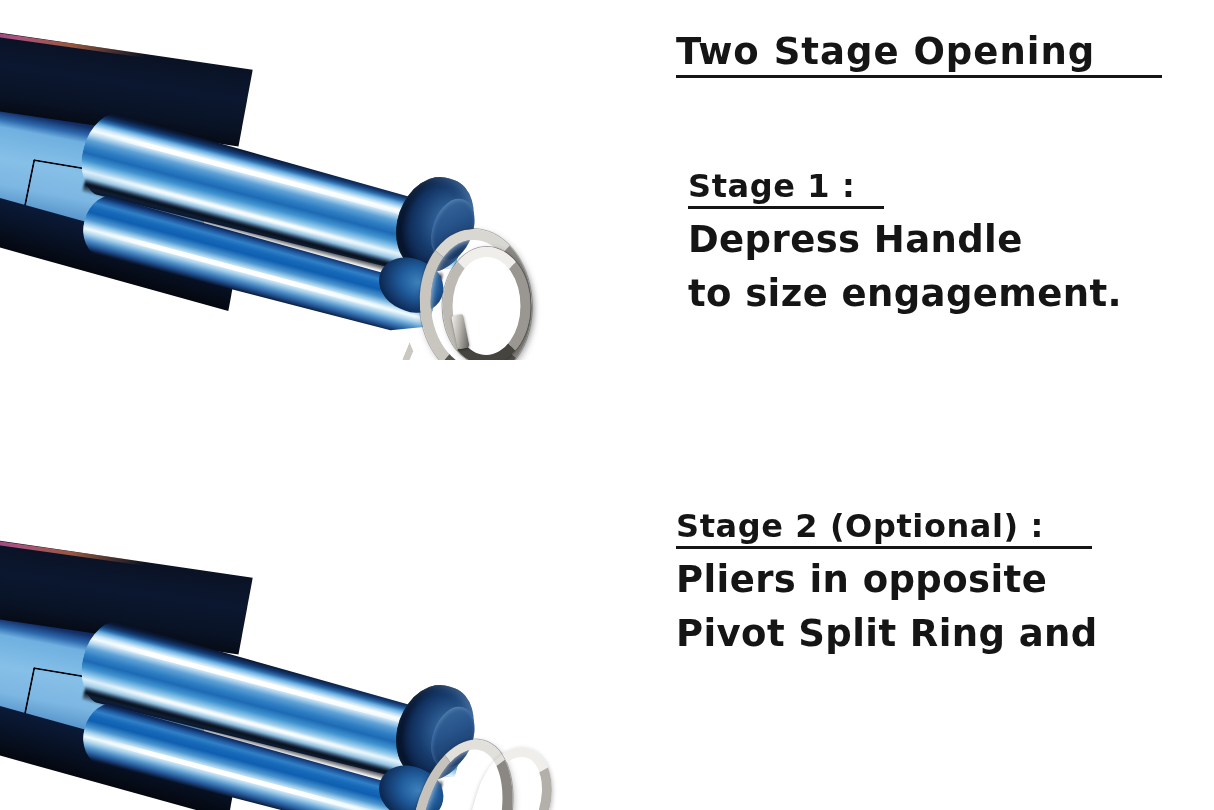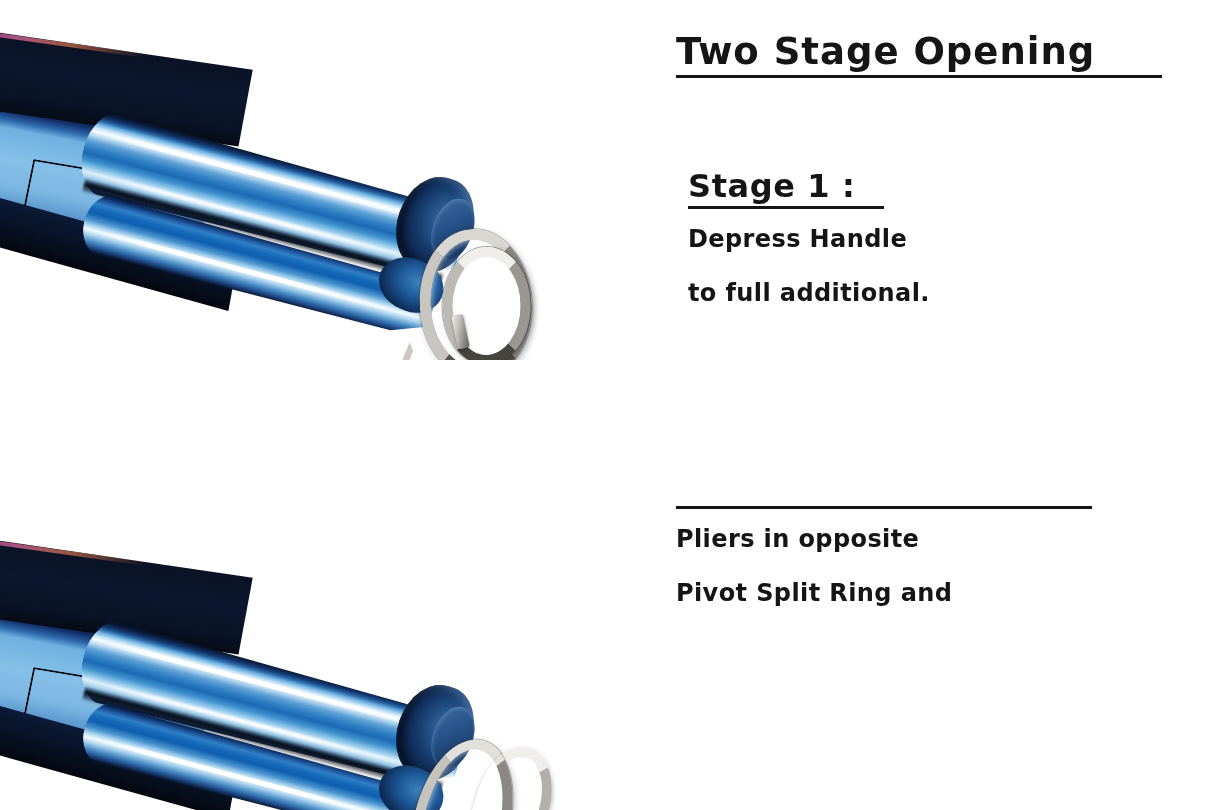--- a/index.html
+++ b/index.html
@@ -376,21 +376,21 @@
   .heading-rule {
     height: 2.5px;
     background: #151515;
     margin-top: 0px;
     margin-bottom: 6px;
   }
   #stage1-rule { width: 196px; }
   #stage2-rule { width: 416px; }
 
   .stage-line {
-    font-size: 24px;
+    font-size: 37px;
     line-height: 47px;
     letter-spacing: .4px;
     margin-top: 7px;
   }
 </style>
 </head>
 <body>
 
 <div class="page">
 
@@ -453,23 +453,24 @@
 
     <div id="title-block">
       <div class="techno" id="page-title">Two Stage Opening</div>
       <div id="title-rule"></div>
     </div>
 
     <div id="stage1-block">
       <div class="techno stage-heading">Stage 1 :</div>
       <div class="heading-rule" id="stage1-rule"></div>
       <div class="techno stage-line">Depress Handle</div>
-      <div class="techno stage-line">to full additional.</div>
+      <div class="techno stage-line">to size engagement.</div>
     </div>
 
     <div id="stage2-block">
+      <div class="techno stage-heading">Stage 2 (Optional) :</div>
       <div class="heading-rule" id="stage2-rule"></div>
       <div class="techno stage-line">Pliers in opposite</div>
       <div class="techno stage-line">Pivot Split Ring and</div>
     </div>
 
   </div>
 </div>
 
 </body></html>

